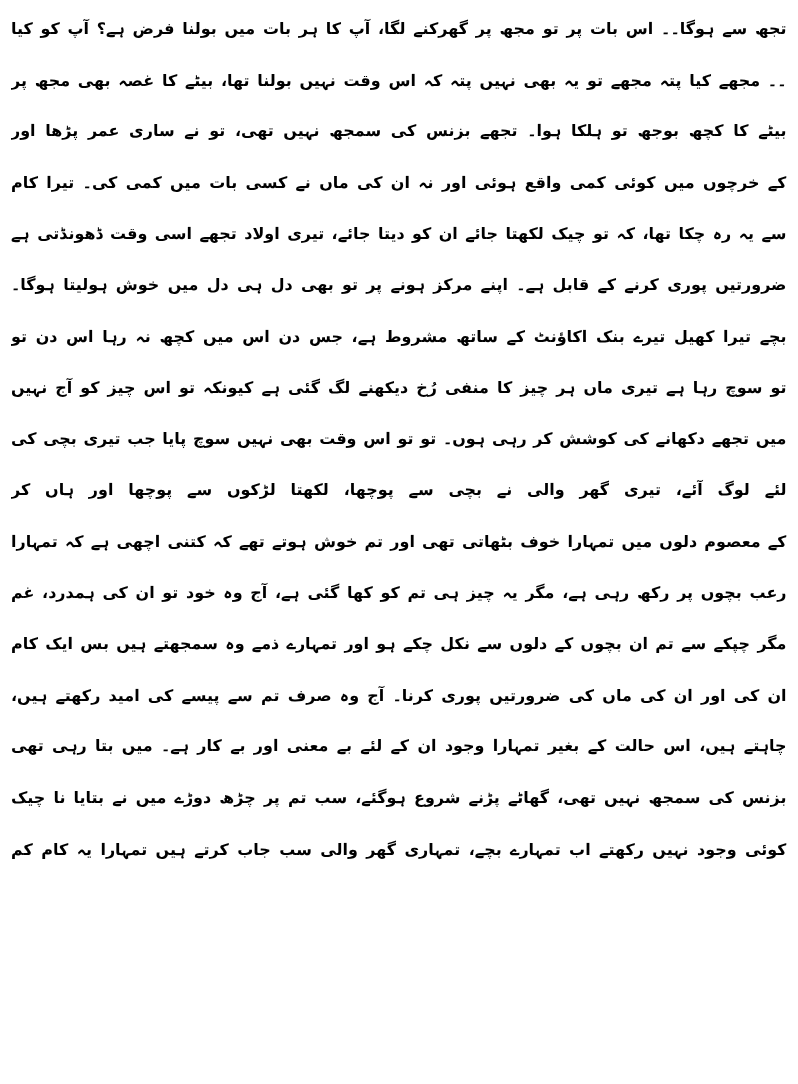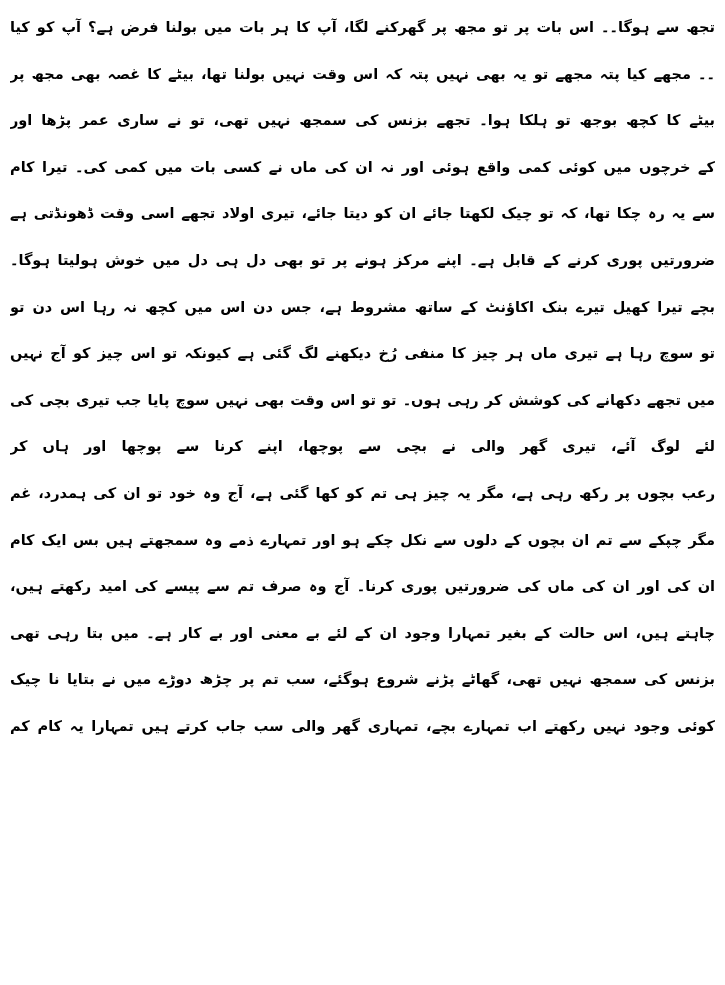--- a/index.html
+++ b/index.html
@@ -45,21 +45,22 @@
   <div class="text-block">
     <div class="line">تجھ سے ہوگا۔۔ اس بات پر تو مجھ پر گھرکنے لگا، آپ کا ہر بات میں بولنا فرض ہے؟ آپ کو کیا پتہ</div>
     <div class="line">۔۔ مجھے کیا پتہ مجھے تو یہ بھی نہیں پتہ کہ اس وقت نہیں بولنا تھا، بیٹے کا غصہ بھی مجھ پر نکل گیا مگر چلو میرے</div>
     <div class="line">بیٹے کا کچھ بوجھ تو ہلکا ہوا۔ تجھے بزنس کی سمجھ نہیں تھی، تو نے ساری عمر پڑھا اور نوکری کی تھی۔ نہ تیری اولاد</div>
     <div class="line">کے خرچوں میں کوئی کمی واقع ہوئی اور نہ ان کی ماں نے کسی بات میں کمی کی۔ تیرا کام اس گھر میں بہت دیر</div>
     <div class="line">سے یہ رہ چکا تھا، کہ تو چیک لکھتا جائے ان کو دیتا جائے، تیری اولاد تجھے اسی وقت ڈھونڈتی ہے جب ان</div>
     <div class="line">ضرورتیں پوری کرنے کے قابل ہے۔ اپنے مرکز ہونے پر تو بھی دل ہی دل میں خوش ہولیتا ہوگا۔ مگر میرے</div>
     <div class="line">بچے تیرا کھیل تیرے بنک اکاؤنٹ کے ساتھ مشروط ہے، جس دن اس میں کچھ نہ رہا اس دن تو بھی گیا۔</div>
     <div class="line">تو سوچ رہا ہے تیری ماں ہر چیز کا منفی رُخ دیکھنے لگ گئی ہے کیونکہ تو اس چیز کو آج نہیں دیکھ سکتا جو</div>
     <div class="line">میں تجھے دکھانے کی کوشش کر رہی ہوں۔ تو تو اس وقت بھی نہیں سوچ پایا جب تیری بچی کی شادی کے</div>
-    <div class="line">لئے لوگ آئے، تیری گھر والی نے بچی سے پوچھا، اپنے کرنا سے پوچھا اور ہاں کر</div>
+    <div class="line">لئے لوگ آئے، تیری گھر والی نے بچی سے پوچھا، لکھتا لڑکوں سے پوچھا اور ہاں کر</div>
+    <div class="line">کے معصوم دلوں میں تمہارا خوف بٹھاتی تھی اور تم خوش ہوتے تھے کہ کتنی اچھی ہے کہ تمہارا</div>
     <div class="line">رعب بچوں پر رکھ رہی ہے، مگر یہ چیز ہی تم کو کھا گئی ہے، آج وہ خود تو ان کی ہمدرد، غم خوار ہے</div>
     <div class="line">مگر چپکے سے تم ان بچوں کے دلوں سے نکل چکے ہو اور تمہارے ذمے وہ سمجھتے ہیں بس ایک کام ہے</div>
     <div class="line">ان کی اور ان کی ماں کی ضرورتیں پوری کرنا۔ آج وہ صرف تم سے پیسے کی امید رکھتے ہیں، تمہارے</div>
     <div class="line">چاہتے ہیں، اس حالت کے بغیر تمہارا وجود ان کے لئے بے معنی اور بے کار ہے۔ میں بتا رہی تھی تمہیں</div>
     <div class="line">بزنس کی سمجھ نہیں تھی، گھاٹے پڑنے شروع ہوگئے، سب تم پر چڑھ دوڑے میں نے بتایا نا چیک لکھے بغیر تم</div>
     <div class="line">کوئی وجود نہیں رکھتے اب تمہارے بچے، تمہاری گھر والی سب جاب کرتے ہیں تمہارا یہ کام کم ہوتے</div>
   </div>
 </div>
 
 </body></html>

